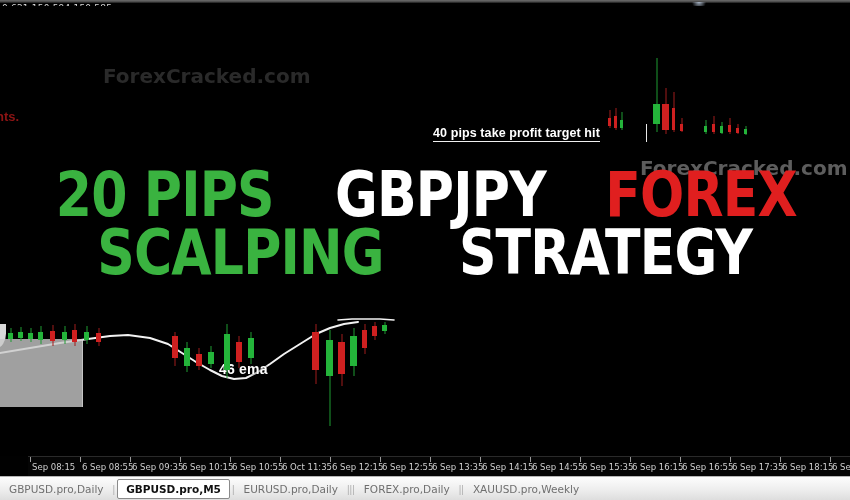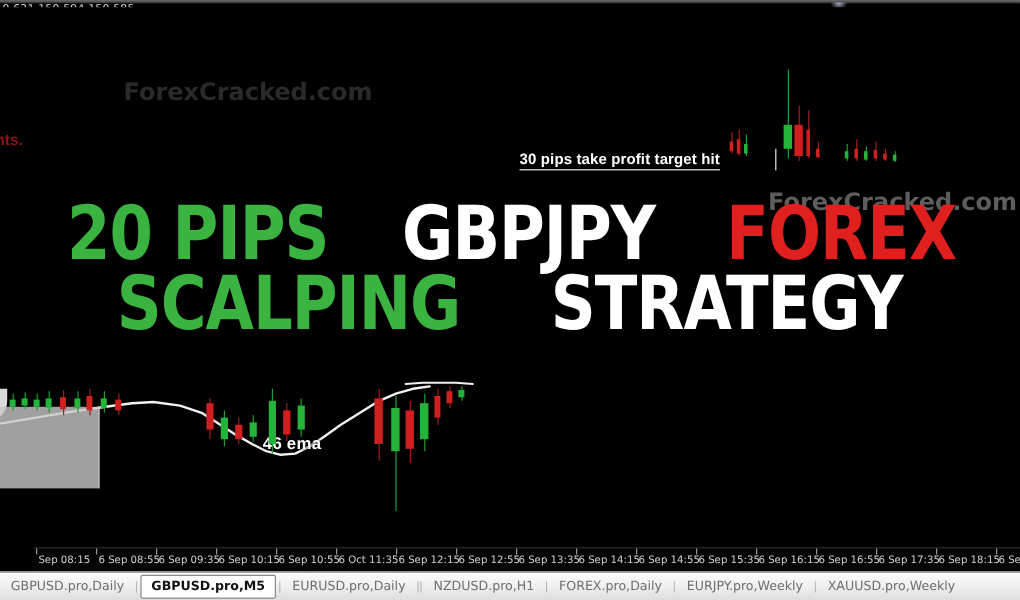--- a/index.html
+++ b/index.html
@@ -147,21 +147,21 @@
           <div class="wk" style="top: 78px; height: 10px;"></div>
           <div class="bd" style="top: 82px; height: 5px;"></div>
         </div>
         <div class="cdl up" style="left: 144px; width: 3px; top: 0px; height: 160px;">
           <div class="wk" style="top: 80px; height: 9px;"></div>
           <div class="bd" style="top: 83px; height: 5px;"></div>
         </div>
       </div>
 
     <div class="tp-annot">
-      <span class="ul">30 pips take profit  target hit</span>
+      <span class="ul">40 pips take profit  target hit</span>
     </div>
     <div class="tp-tick"></div>
 
     <div id="lower">
       <svg id="emapath" viewBox="0 0 420 160" preserveAspectRatio="none">
         <path d="M -6 48 L 30 42 L 60 37 L 88 33 L 110 30 L 128 29 L 150 32 L 168 38 L 182 47 L 196 56 L 210 64 L 222 70 L 234 73 L 246 72 L 258 66 L 270 58 L 284 48 L 300 38 L 316 28 L 330 22 L 344 18 L 358 16" fill="none" stroke="#f2f2f2" stroke-width="2" stroke-linejoin="round" stroke-linecap="round"></path>
         <path d="M 338 14 L 352 13 L 366 13 L 380 13 L 394 14" fill="none" stroke="#f2f2f2" stroke-width="1.6" stroke-linecap="round"></path>
       </svg>
       <div class="greybox2"></div>
       <div class="greybox"></div>
@@ -309,21 +309,19 @@
     </div>
 
   <div class="tabbar">
       <div class="tab">GBPUSD.pro,Daily</div>
       <span class="tabsep">|</span>
       <div class="tab active">GBPUSD.pro,M5</div>
       <span class="tabsep">|</span>
       <div class="tab">EURUSD.pro,Daily</div>
       <span class="tabsep">|</span>
       <span class="tabsep">|</span>
-      <div class="tab">NZDUSD.pro,H1</div>
       <span class="tabsep">|</span>
       <div class="tab">FOREX.pro,Daily</div>
       <span class="tabsep">|</span>
-      <div class="tab">EURJPY.pro,Weekly</div>
       <span class="tabsep">|</span>
       <div class="tab">XAUUSD.pro,Weekly</div>
     </div>
 </div>
 
 </body></html>

